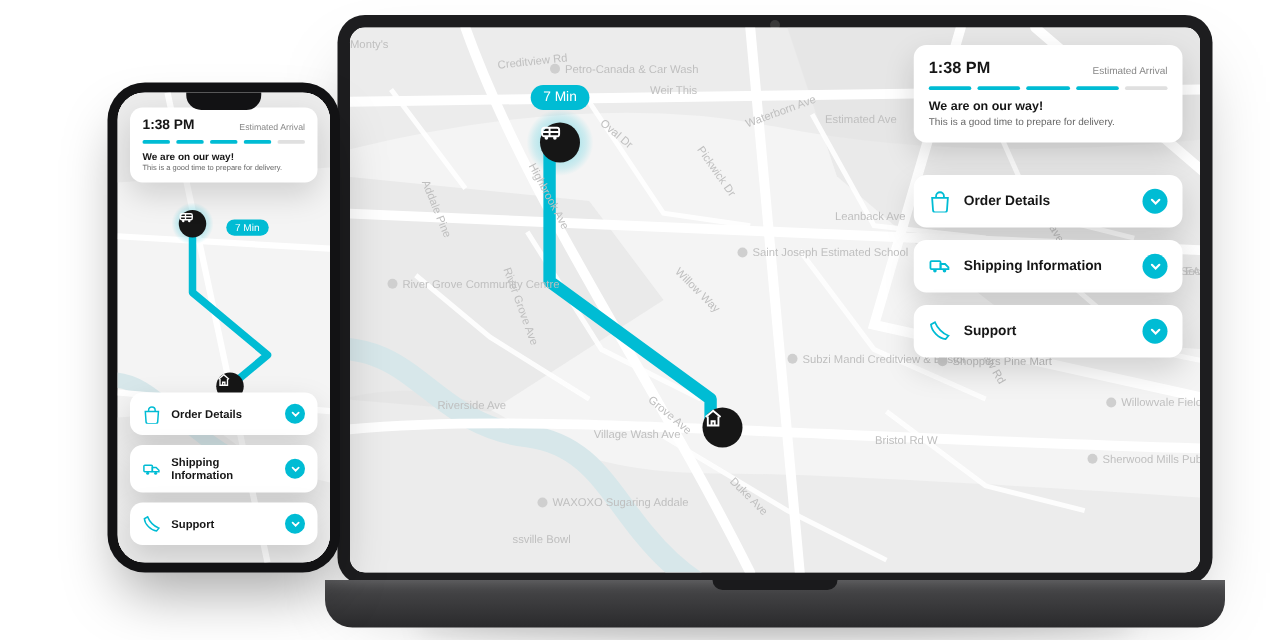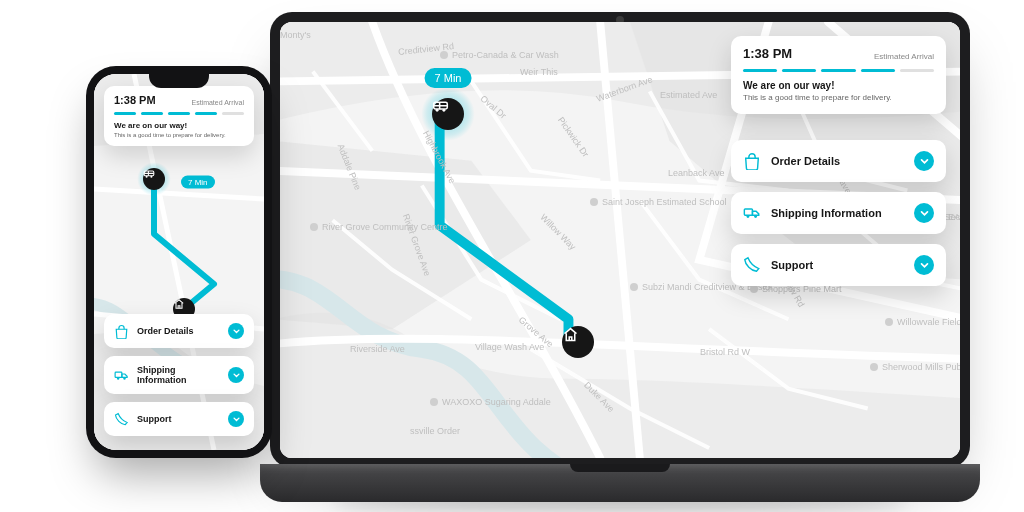--- a/index.html
+++ b/index.html
@@ -223,21 +223,21 @@
             </span>
           <span class="poi" style="left:380px;top:68px">
               <span>Estimated Ave</span>
             </span>
           <span class="poi" style="left:388px;top:146px">
               <span>Leanback Ave</span>
             </span>
           <span class="poi" style="left:300px;top:370px;transform:rotate(45deg)">
               <span>Duke Ave</span>
             </span>
-          <span class="poi" style="left:70px;top:322px">
+          <span class="poi" style="left:70px;top:297px">
               <span>Riverside Ave</span>
             </span>
           <span class="poi" style="left:45px;top:140px;transform:rotate(68deg)">
               <span>Addale Pine</span>
             </span>
           <span class="poi" style="left:480px;top:255px;transform:rotate(60deg)">
               <span>Creditview Rd</span>
             </span>
           <span class="poi" style="left:195px;top:320px">
               <span>Village Wash Ave</span>
@@ -282,21 +282,21 @@
               <span>WAXOXO Sugaring Addale</span>
             </span>
           <span class="poi" style="left:610px;top:190px">
               <span class="dot"></span>
               <span>East Hare Secondary</span>
             </span>
           <span class="poi" style="left:0px;top:8px">
               <span>Monty's</span>
             </span>
           <span class="poi" style="left:130px;top:404px">
-              <span>ssville Order</span>
+              <span>ssville Bowl</span>
             </span>
           <span class="poi" style="left:668px;top:190px">
               <span>EAS</span>
             </span>
 
           <div class="pulse" style="left:168px;top:92px"></div>
           <div class="eta-badge" style="left:168px;top:66px">7 Min</div>
           <div class="pin truck" style="left:168px;top:92px">
             <svg viewBox="0 0 20 20">
                 <use href="#i-van"></use>

